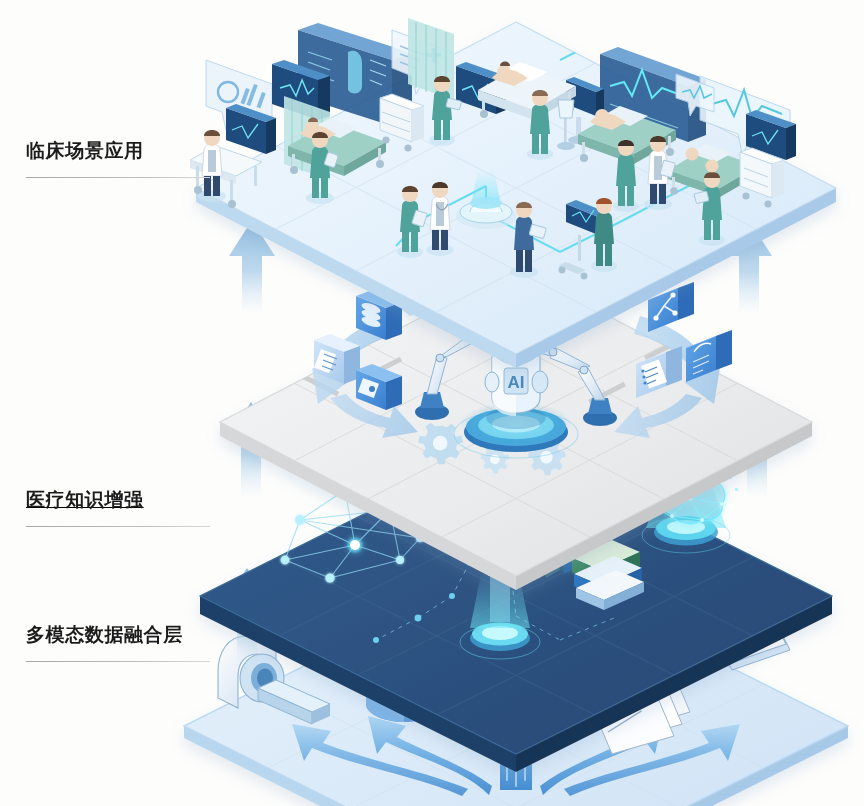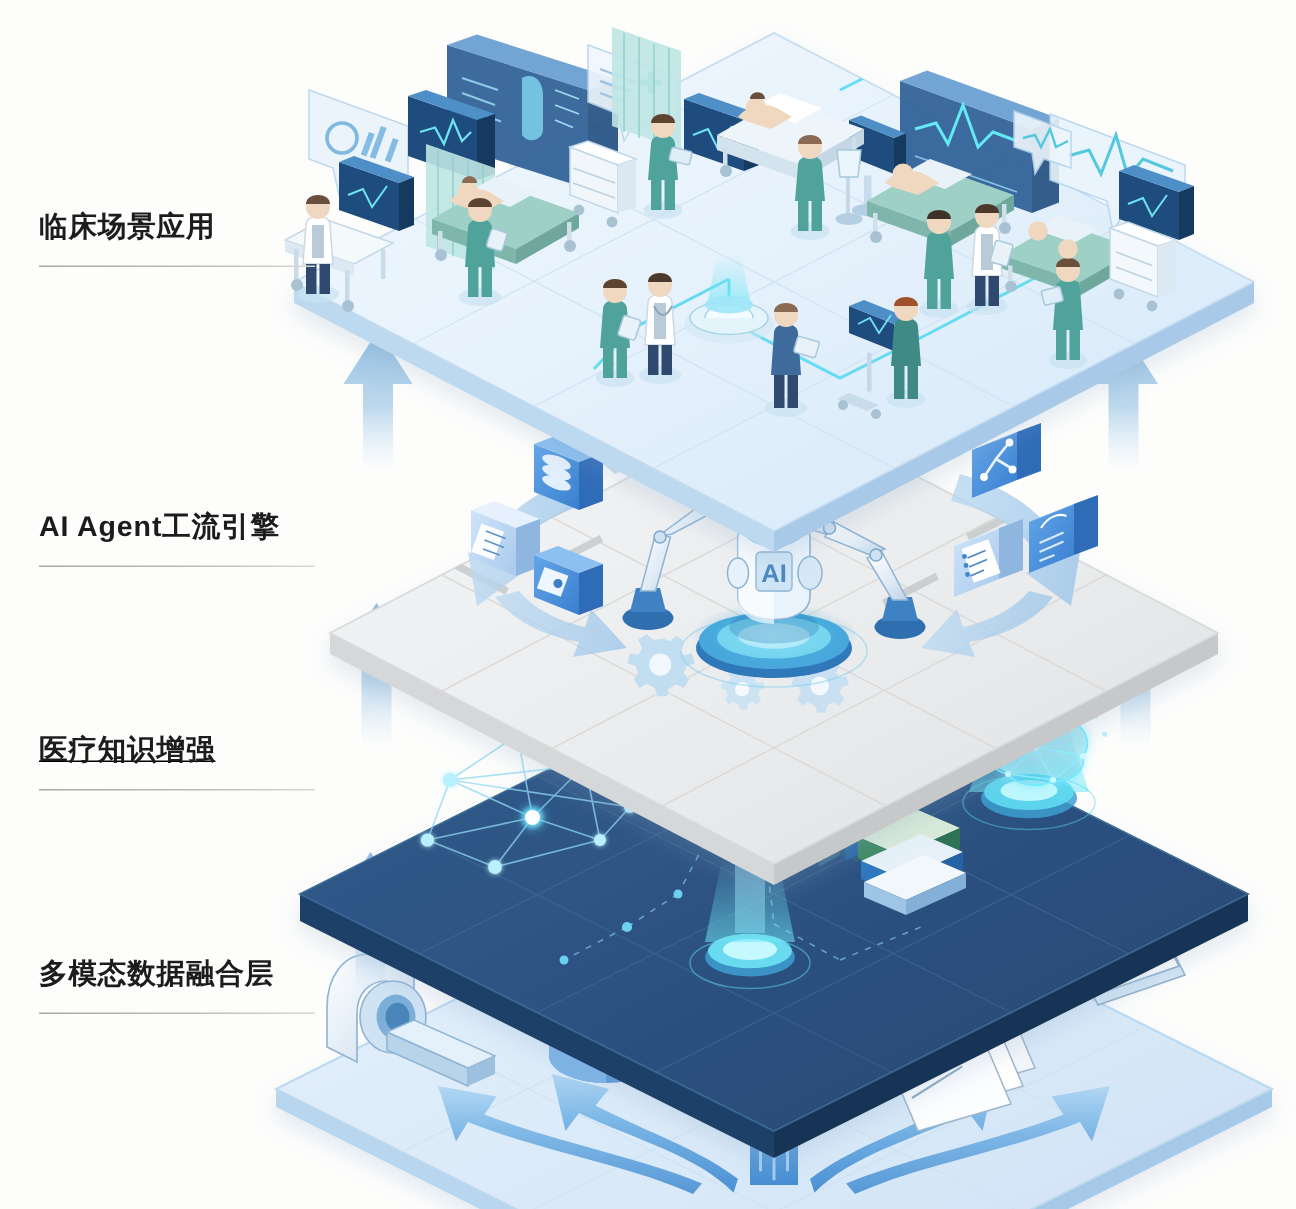--- a/index.html
+++ b/index.html
@@ -904,28 +904,24 @@
         <circle cx="712" cy="166" r="6.5" fill="#f0d8c0"></circle>
       </g>
     </g>
   </svg>
 
   <div class="label-block" style="top:138px;">
     <div class="label-text">临床场景应用</div>
     <div class="label-rule"></div>
   </div>
 
-  <div class="label-block" style="top:338px;">
-    <div class="label-text">AI Agent工流引擎</div>
-    <div class="label-rule"></div>
-  </div>
 
   <div class="label-block" style="top:487px;text-decoration:underline;">
     <div class="label-text">医疗知识增强</div>
     <div class="label-rule"></div>
   </div>
 
-  <div class="label-block" style="top:636px;font-family:Liberation Mono, monospace;">
+  <div class="label-block" style="top:622px;font-family:Liberation Mono, monospace;">
     <div class="label-text">多模态数据融合层</div>
     <div class="label-rule"></div>
   </div>
 
 </div>
 
 </body></html>

